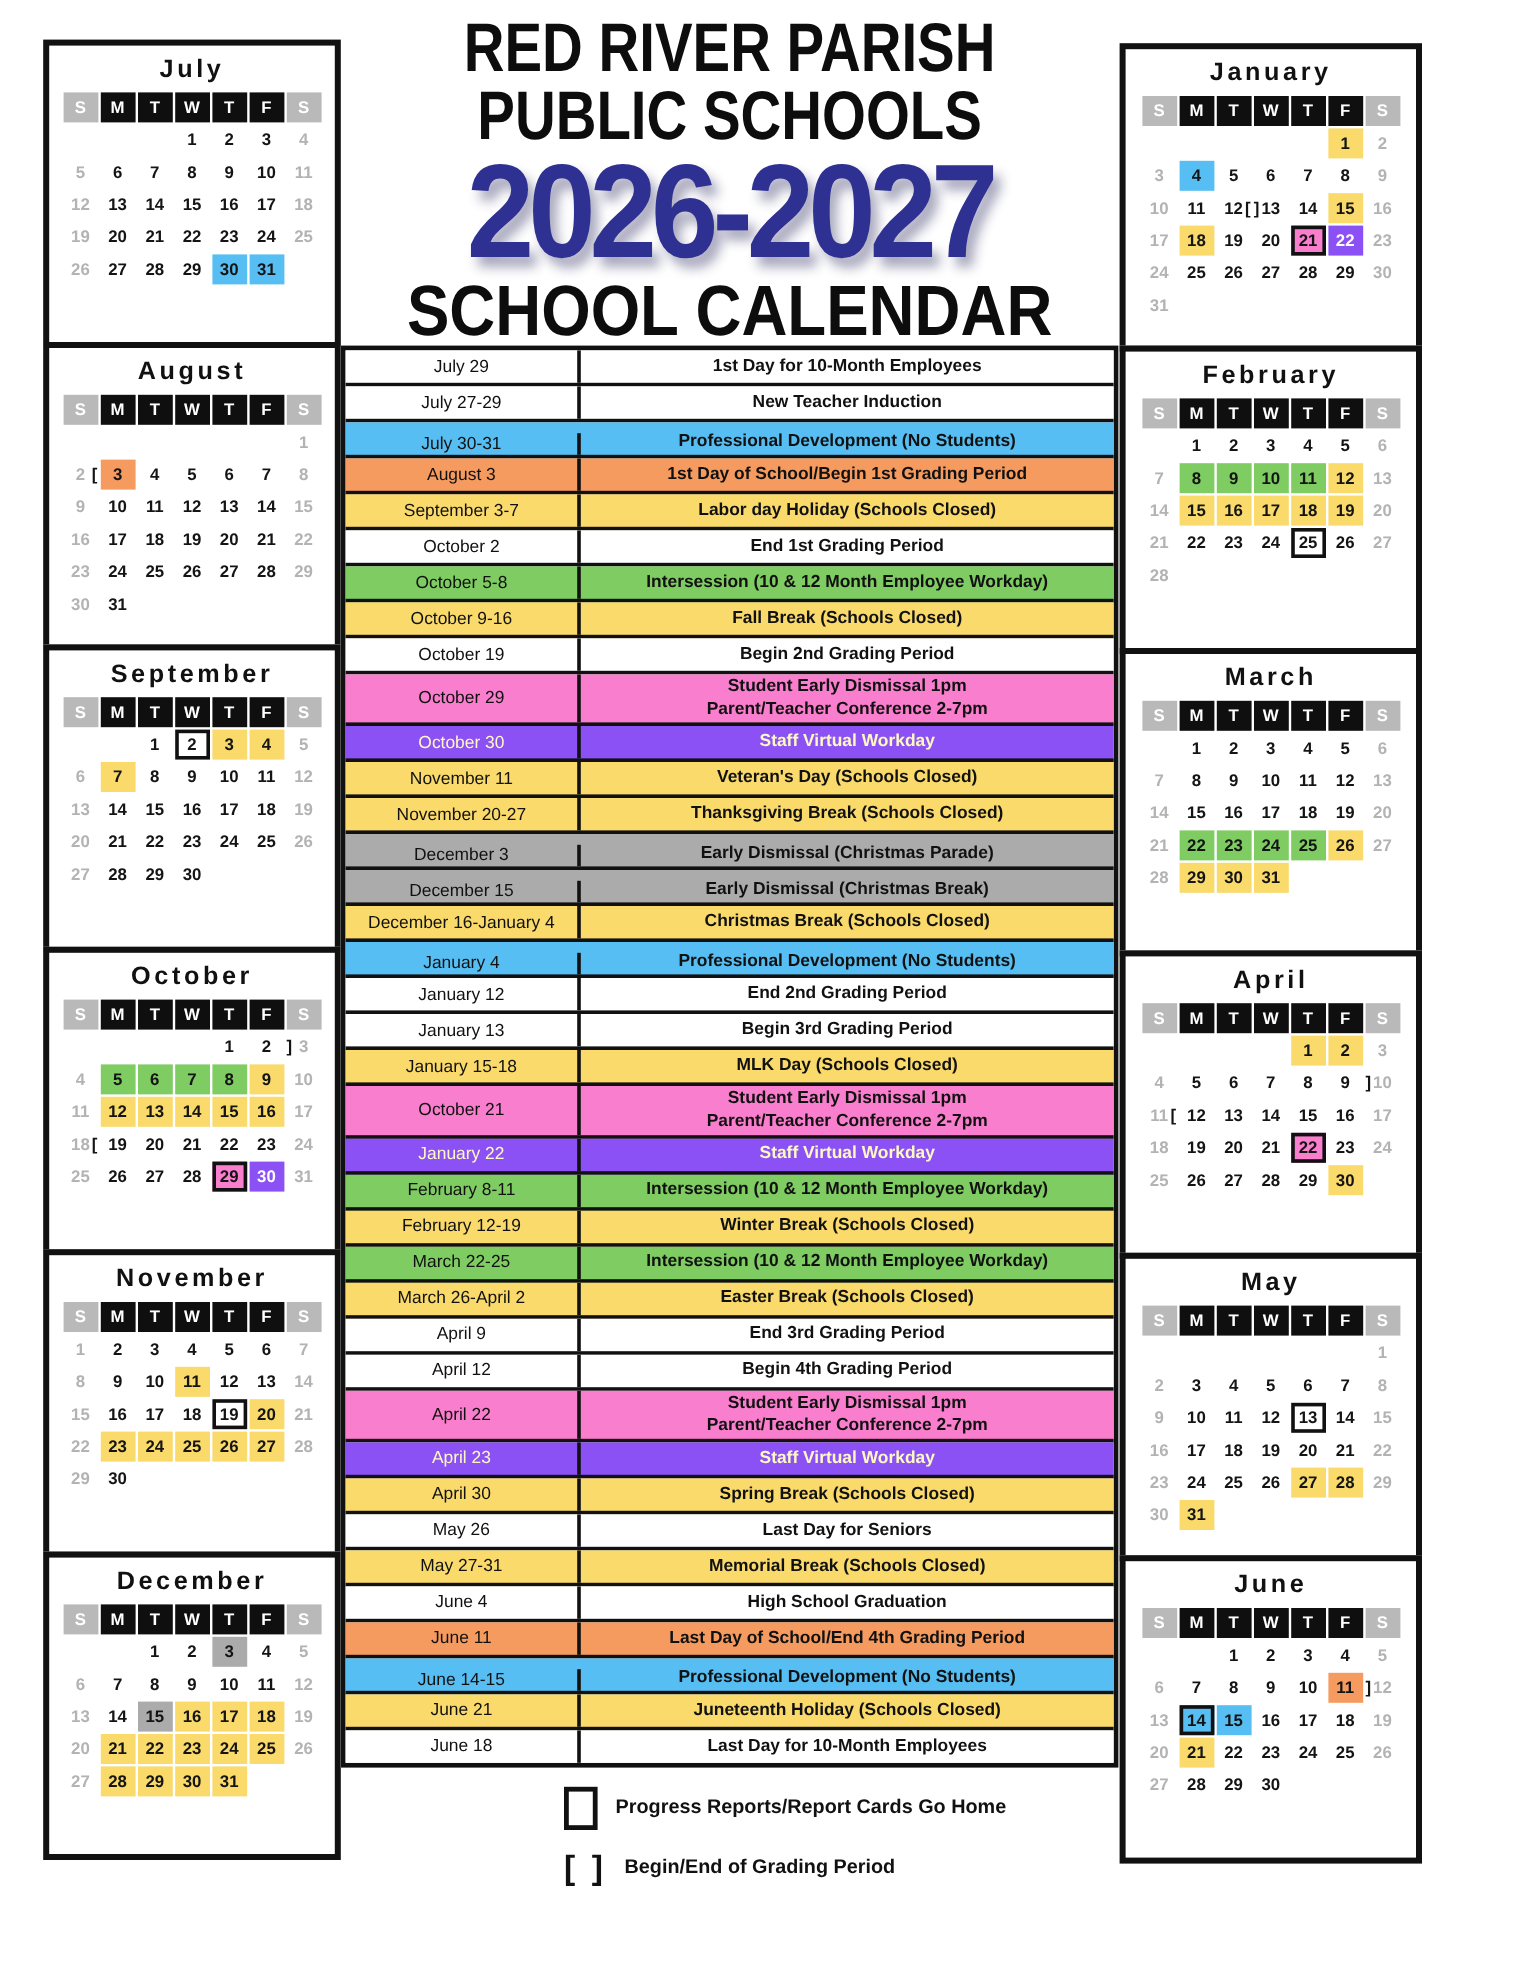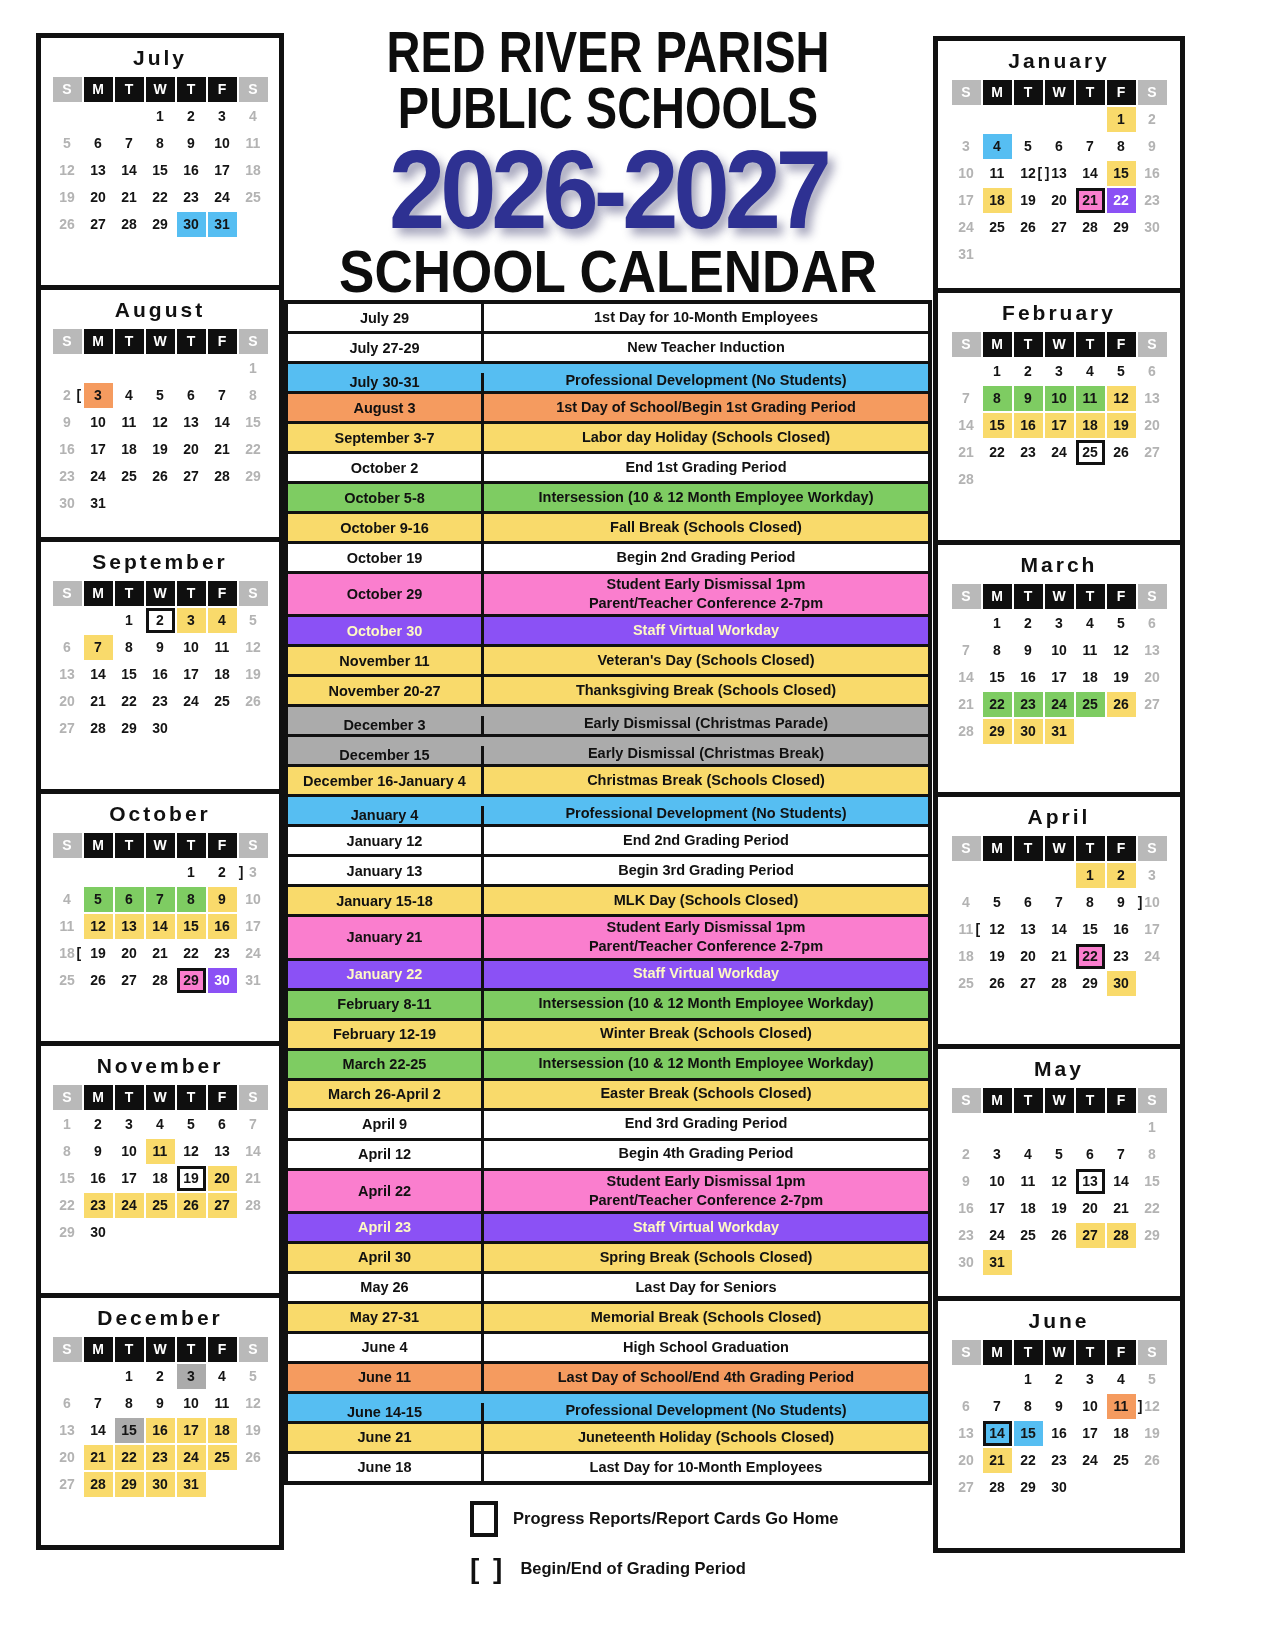--- a/index.html
+++ b/index.html
@@ -28,34 +28,34 @@
   .hl-pink{background:#FA7ECE;}
   .hl-purple{background:#8B51F5;}
   .hl-gray{background:#ABABAB;}
   .dc.boxed{border:3px solid #111;line-height:19px;}
   .dc.wt{color:#fff;}
   .bracket{position:absolute;top:0;font-weight:700;color:#141414;}
   .bracket.pre{left:-7px;}
   .bracket.suf{right:-7px;}
 
   
-  .center{position:absolute;left:284px;top:24px;width:648px;}
+  .center{position:absolute;left:284px;top:12px;width:648px;}
   .title-block{text-align:center;height:276px;overflow:visible;}
   .t1,.t2{font-weight:900;color:#0d0d0d;font-size:47px;line-height:56px;
           transform:scaleY(1.22);letter-spacing:0;}
   .t-years{font-weight:900;color:#2E3192;font-size:101px;line-height:106px;
            letter-spacing:-5px;transform:scaleY(1.10);
            text-shadow:6px 7px 9px rgba(35,35,90,0.40);}
   .t3{font-weight:900;color:#0d0d0d;font-size:53px;line-height:60px;transform:scaleY(1.12);}
 
   .events{border:4px solid #111;background:#fff;}
   .event-row{display:flex;border-bottom:3px solid #111;min-height:27px;align-items:stretch;background:#fff;}
   .event-row:last-child{border-bottom:none;}
   .ev-date{flex:0 0 196px;width:196px;border-right:3px solid #111;display:flex;align-items:center;
-           justify-content:center;font-weight:700;font-size:14.5px;padding:1px 2px;box-sizing:border-box;color:#111;}
+           justify-content:center;font-weight:400;font-size:14.5px;padding:1px 2px;box-sizing:border-box;color:#111;}
   .ev-desc{flex:1;display:flex;align-items:center;justify-content:center;font-weight:700;font-size:14.5px;
            white-space:pre-line;text-align:center;padding:1px 4px;line-height:1.32;color:#111;}
   .bg-white{background:#fff;}
   .bg-blue{background:#56BEF2;align-items:flex-end;}
   .bg-orange{background:#F59B5F;}
   .bg-yellow{background:#F9DA6B;}
   .bg-green{background:#7ECC62;}
   .bg-pink{background:#FA7ECE;}
   .bg-gray{background:#ABABAB;align-items:flex-end;}
   .bg-purple{background:#8B51F5;}
@@ -446,21 +446,21 @@
         </div>
         <div class="event-row bg-white">
           <div class="ev-date">January 13</div>
           <div class="ev-desc">Begin 3rd Grading Period</div>
         </div>
         <div class="event-row bg-yellow">
           <div class="ev-date">January 15-18</div>
           <div class="ev-desc">MLK Day (Schools Closed)</div>
         </div>
         <div class="event-row bg-pink">
-          <div class="ev-date">January 21</div>
+          <div class="ev-date">October 21</div>
           <div class="ev-desc">Student Early Dismissal 1pm
 Parent/Teacher Conference 2-7pm</div>
         </div>
         <div class="event-row bg-purple">
           <div class="ev-date">January 22</div>
           <div class="ev-desc">Staff Virtual Workday</div>
         </div>
         <div class="event-row bg-green">
           <div class="ev-date">February 8-11</div>
           <div class="ev-desc">Intersession (10 &amp; 12 Month Employee Workday)</div>

